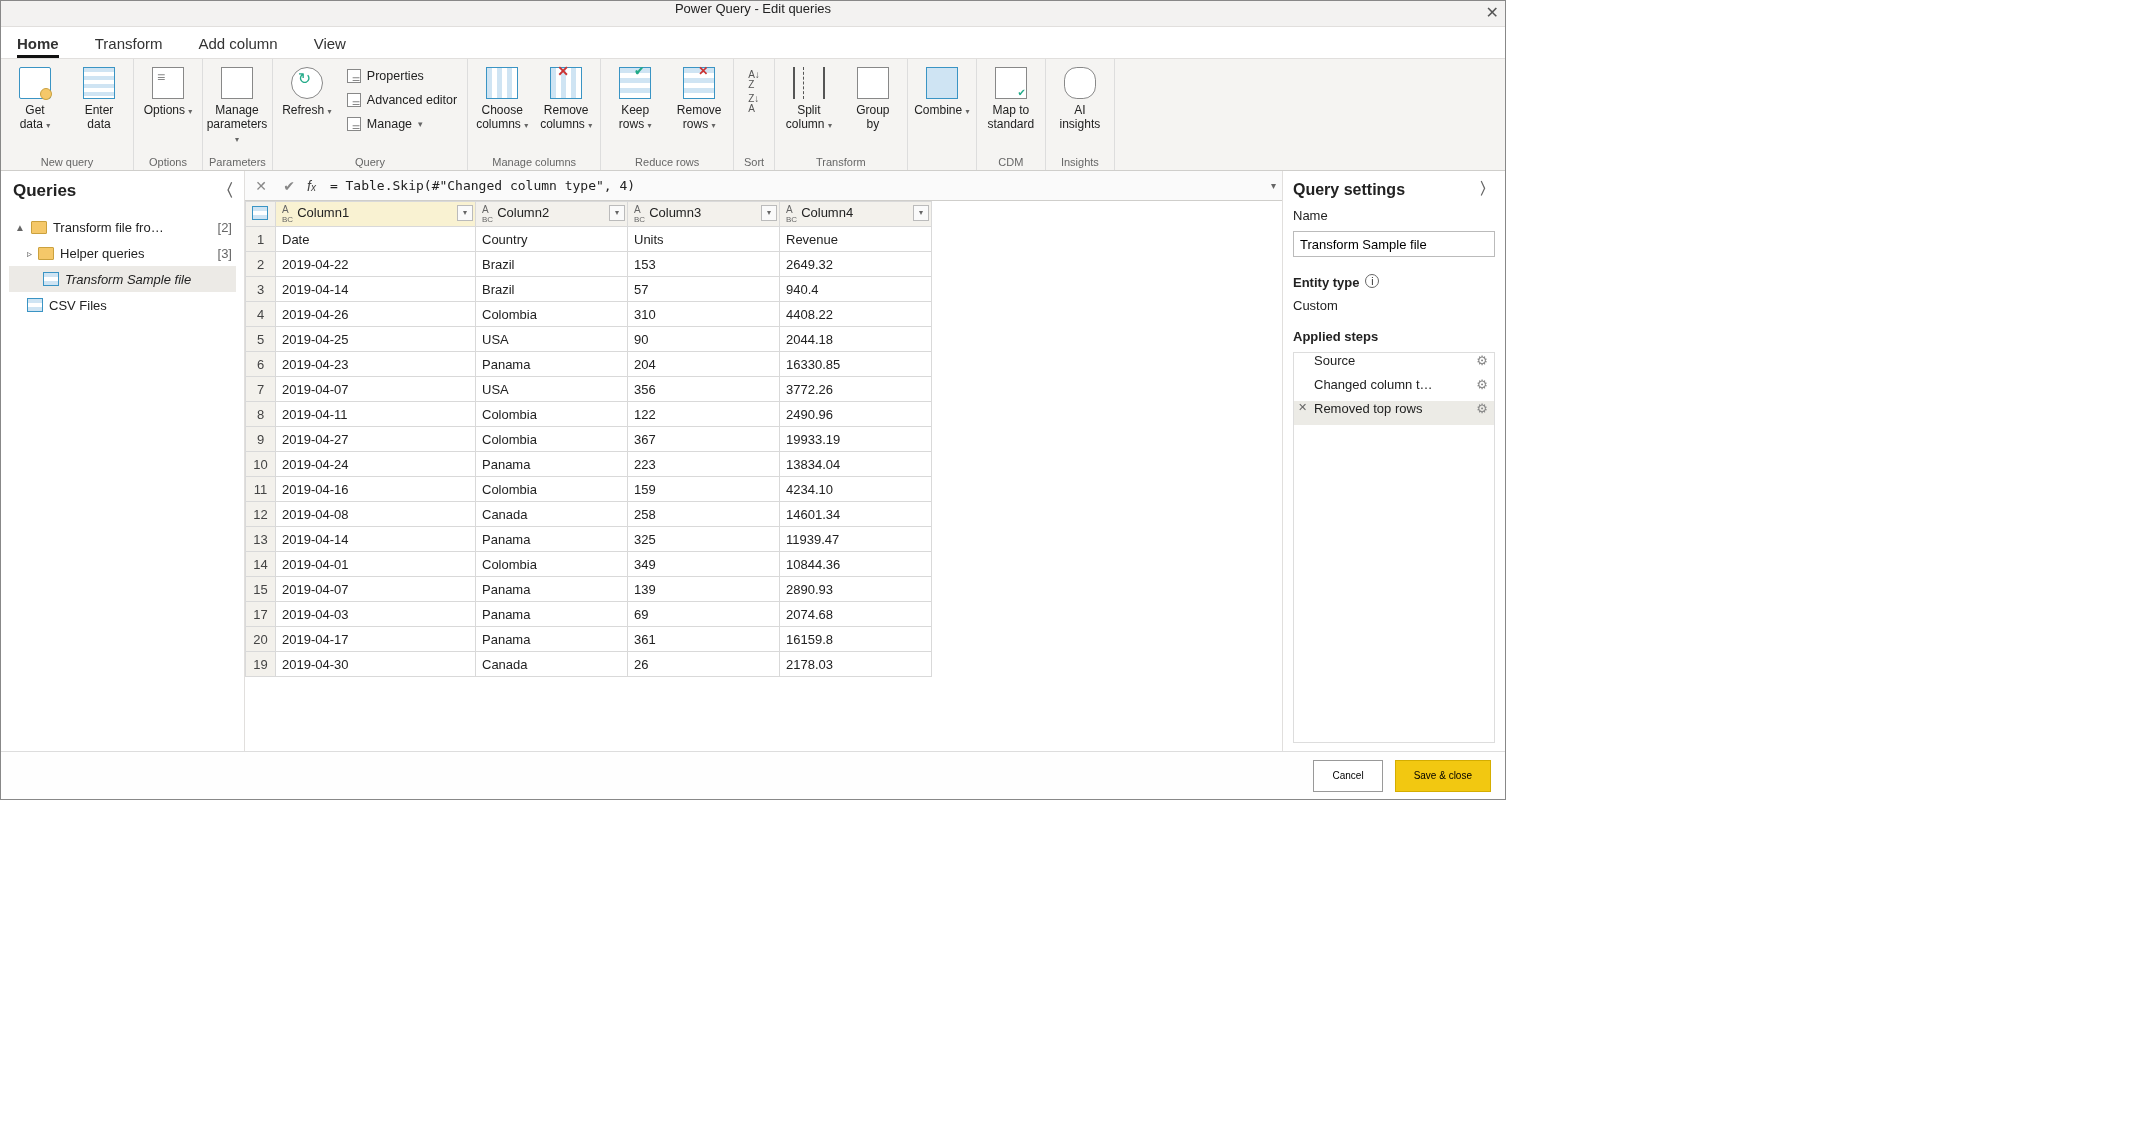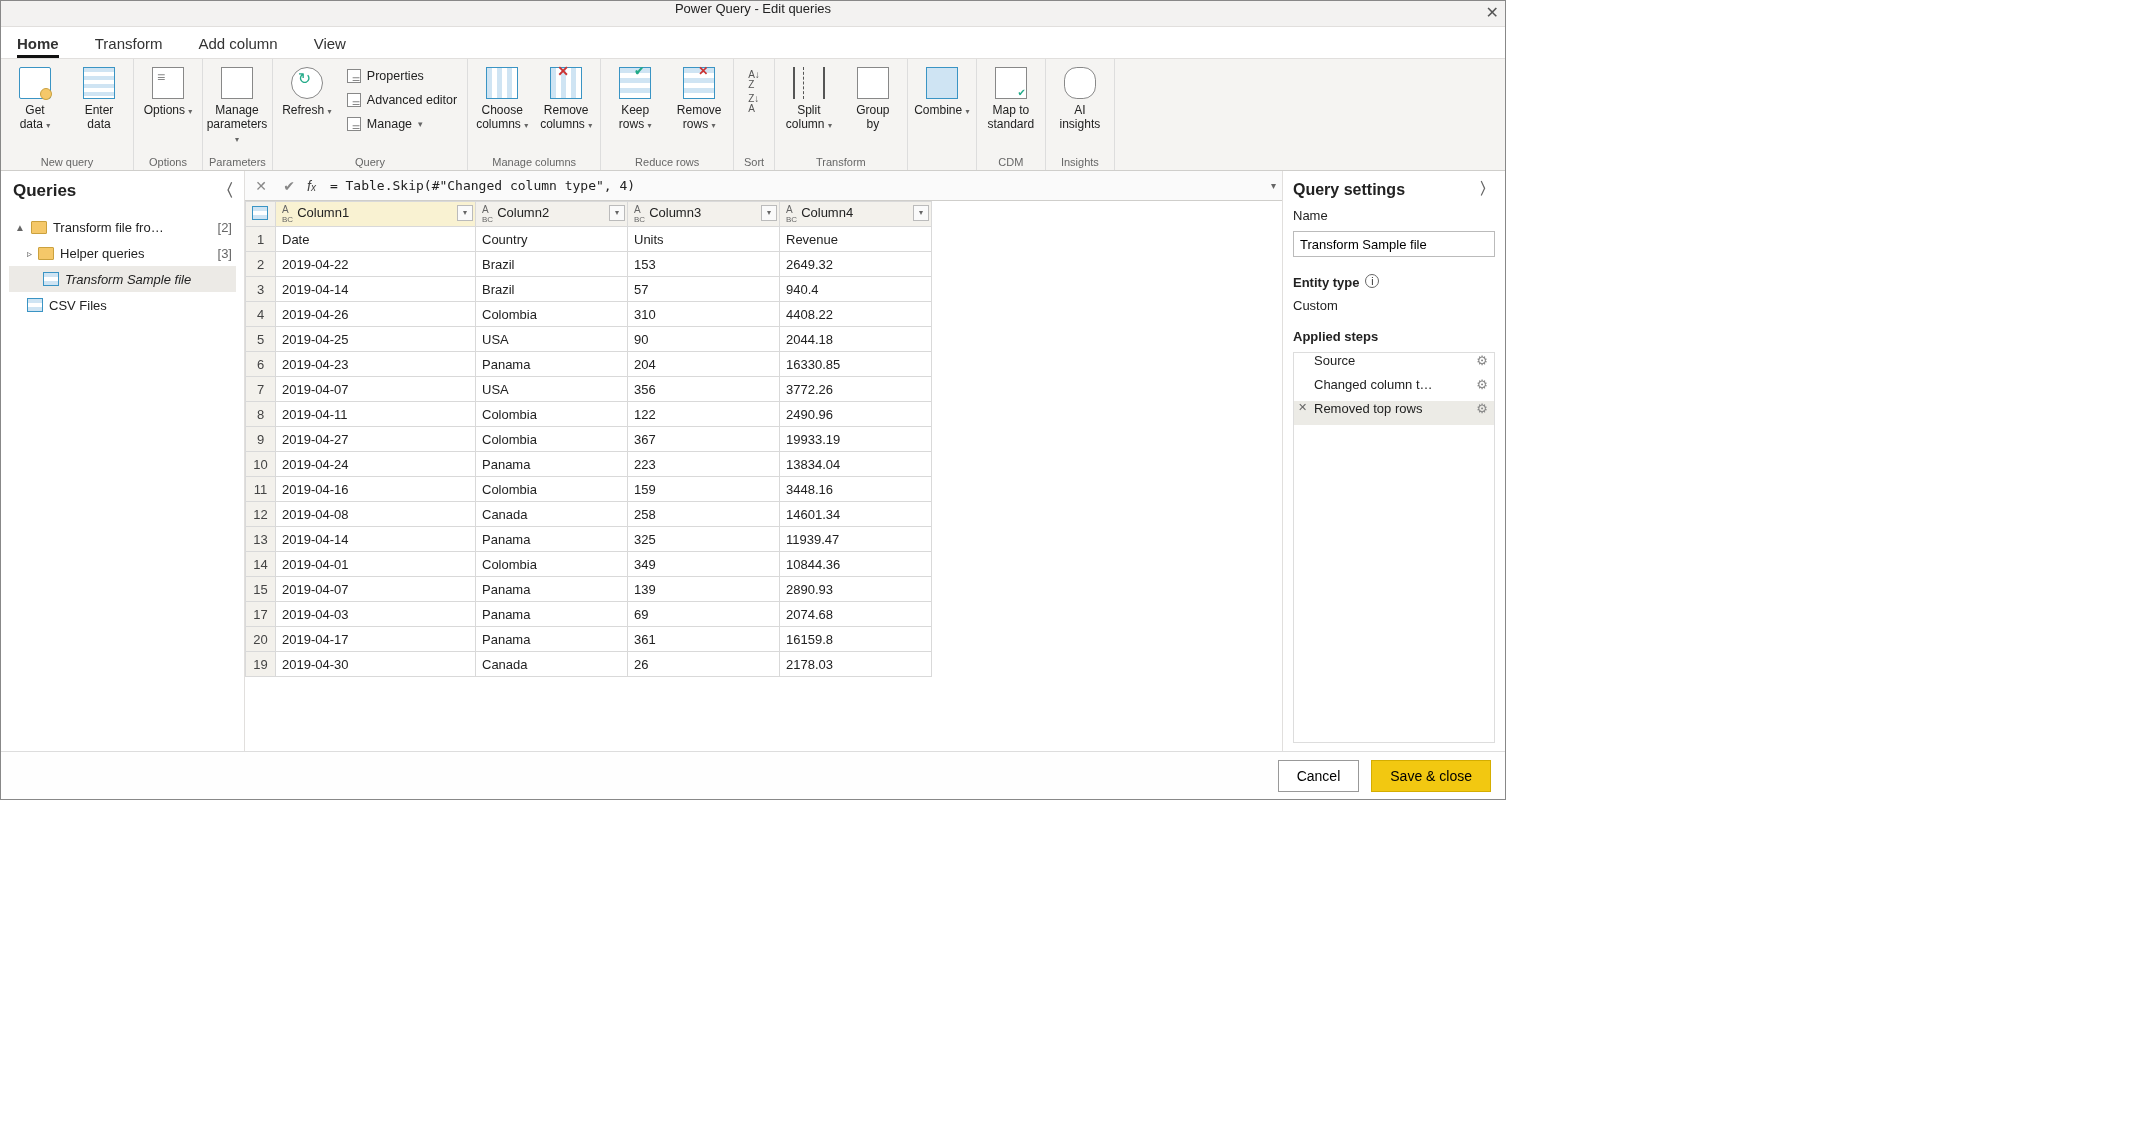--- a/index.html
+++ b/index.html
@@ -66,21 +66,21 @@
 .sp-label { font-size: 13px; font-weight:400; color:#222; }
 .sp-input { width: 100%; height: 26px; border: 1px solid #bbb; padding: 0 6px; font-size: 13px; }
 .sp-section-title { font-size: 13px; font-weight: 700; margin-top: 4px; }
 .steps { border: 1px solid #ddd; font-size: 13px; }
 .step { display: flex; align-items: flex-start; height: 24px; padding: 0 6px 0 20px; position: relative; }
 .step.sel { background: #ecebe6; }
 .step .gear { margin-left: auto; color: #888; font-size: 13px; }
 .step .del { position: absolute; left: 4px; color: #666; font-size: 11px; }
 
 .footer { height: 48px; border-top: 1px solid #ddd; display: flex; align-items: center; justify-content: flex-end; gap: 12px; padding: 0 14px; background: #fefefe; }
-.btn { height: 32px; padding: 0 18px; border: 1px solid #999; background: #fff; font-size: 14px; cursor: pointer; }
+.btn { height: 32px; padding: 0 18px; border: 1px solid #999; background: #fff; font-size: 10px; cursor: pointer; }
 .btn.primary { background: #f2c811; border-color: #d4ad00; }
 
 
 .ic { display:inline-block; }
 .ic-db { background: linear-gradient(#fff, #fff); border:1px solid #3a94c4; border-radius:2px; position:relative; }
 .ic-db::after { content:""; position:absolute; bottom:-2px; right:-2px; width:10px; height:10px; background:#f5c869; border-radius:50%; border:1px solid #cba13e; }
 .ic-grid { border:1px solid #3a94c4; background: repeating-linear-gradient(#cfe4f3 0 4px, #fff 4px 8px); }
 .ic-doc { border:1px solid #888; background:#fff; position:relative; }
 .ic-doc::before { content:"≡"; position:absolute; top:2px; left:4px; color:#888; font-size:14px; }
 .ic-sliders { border:1px solid #888; background:#fff; position:relative; }
@@ -417,21 +417,21 @@
                 <td>Panama</td>
                 <td>223</td>
                 <td>13834.04</td>
                 <td style="border: none;"></td>
               </tr>
               <tr>
                 <td class="rownum">11</td>
                 <td>2019-04-16</td>
                 <td>Colombia</td>
                 <td>159</td>
-                <td>3448.16</td>
+                <td>4234.10</td>
                 <td style="border: none;"></td>
               </tr>
               <tr>
                 <td class="rownum">12</td>
                 <td>2019-04-08</td>
                 <td>Canada</td>
                 <td>258</td>
                 <td>14601.34</td>
                 <td style="border: none;"></td>
               </tr>

